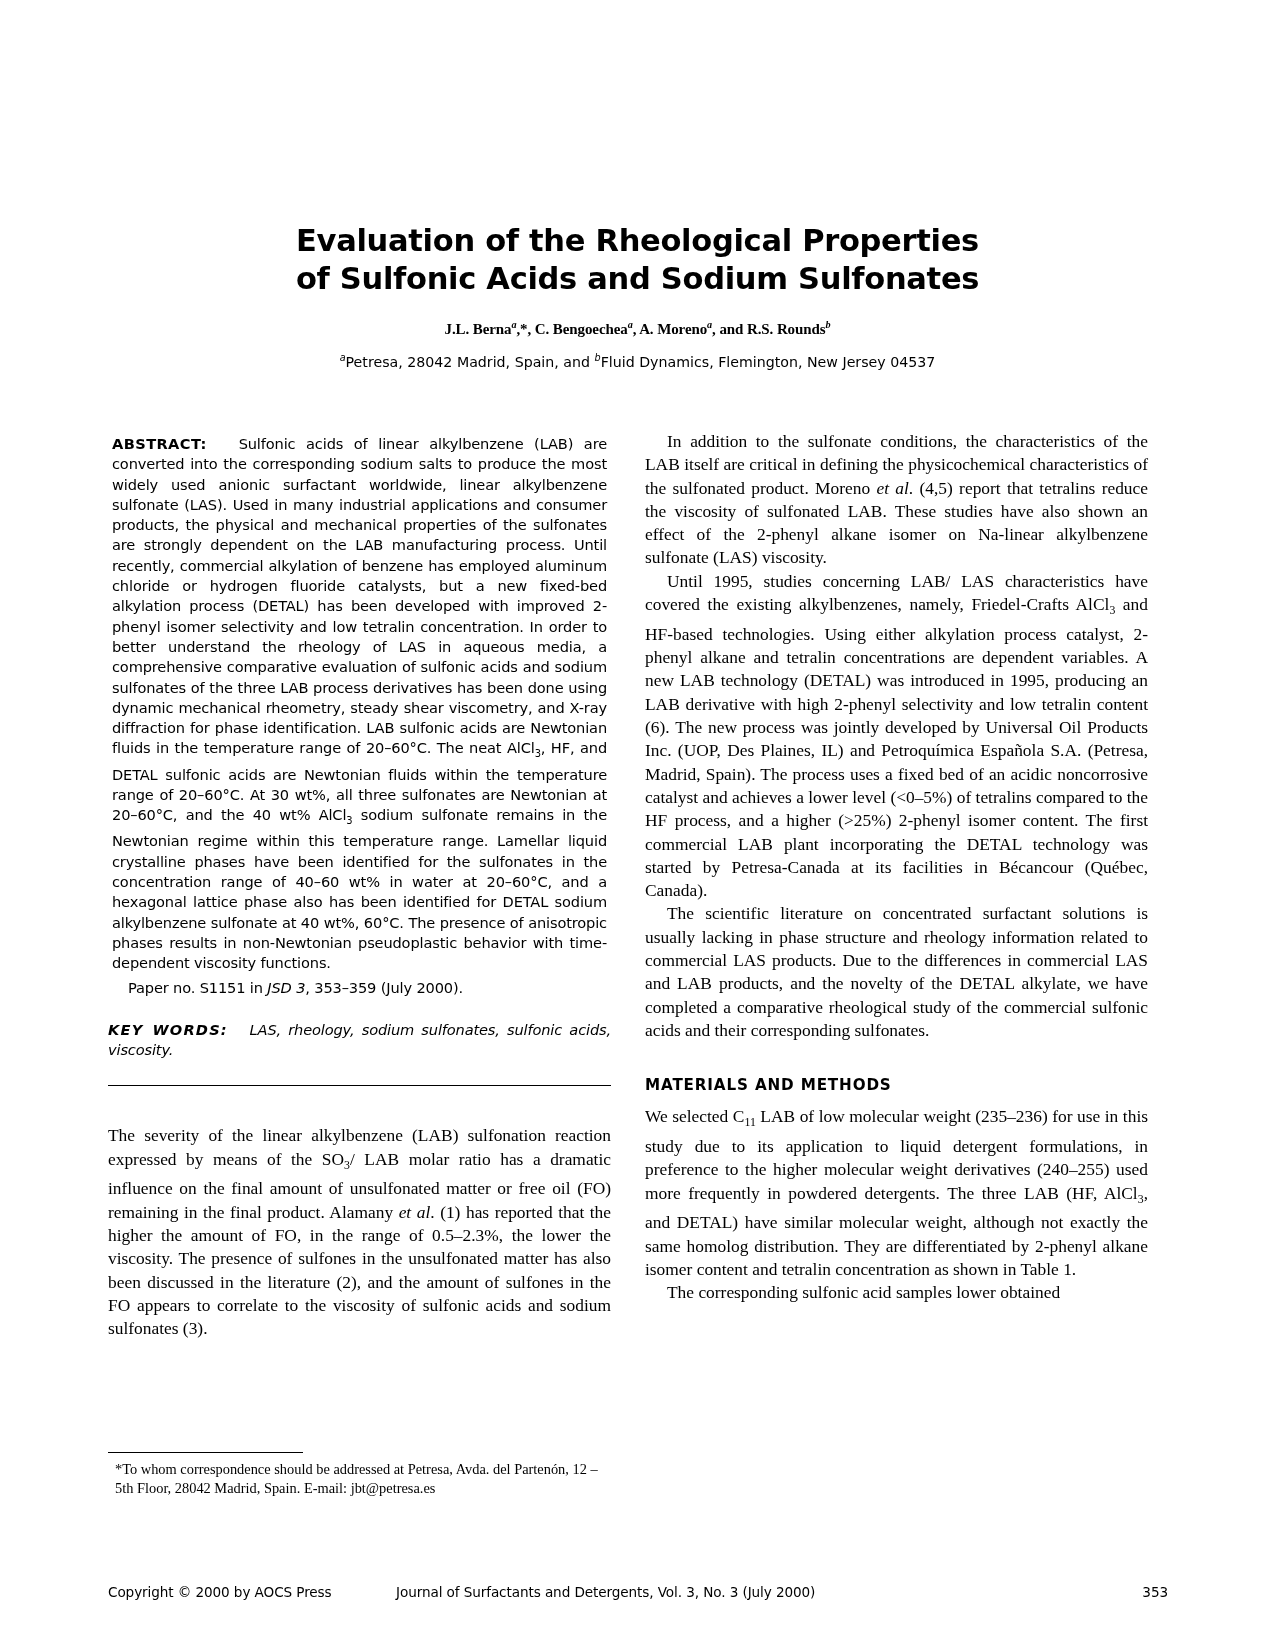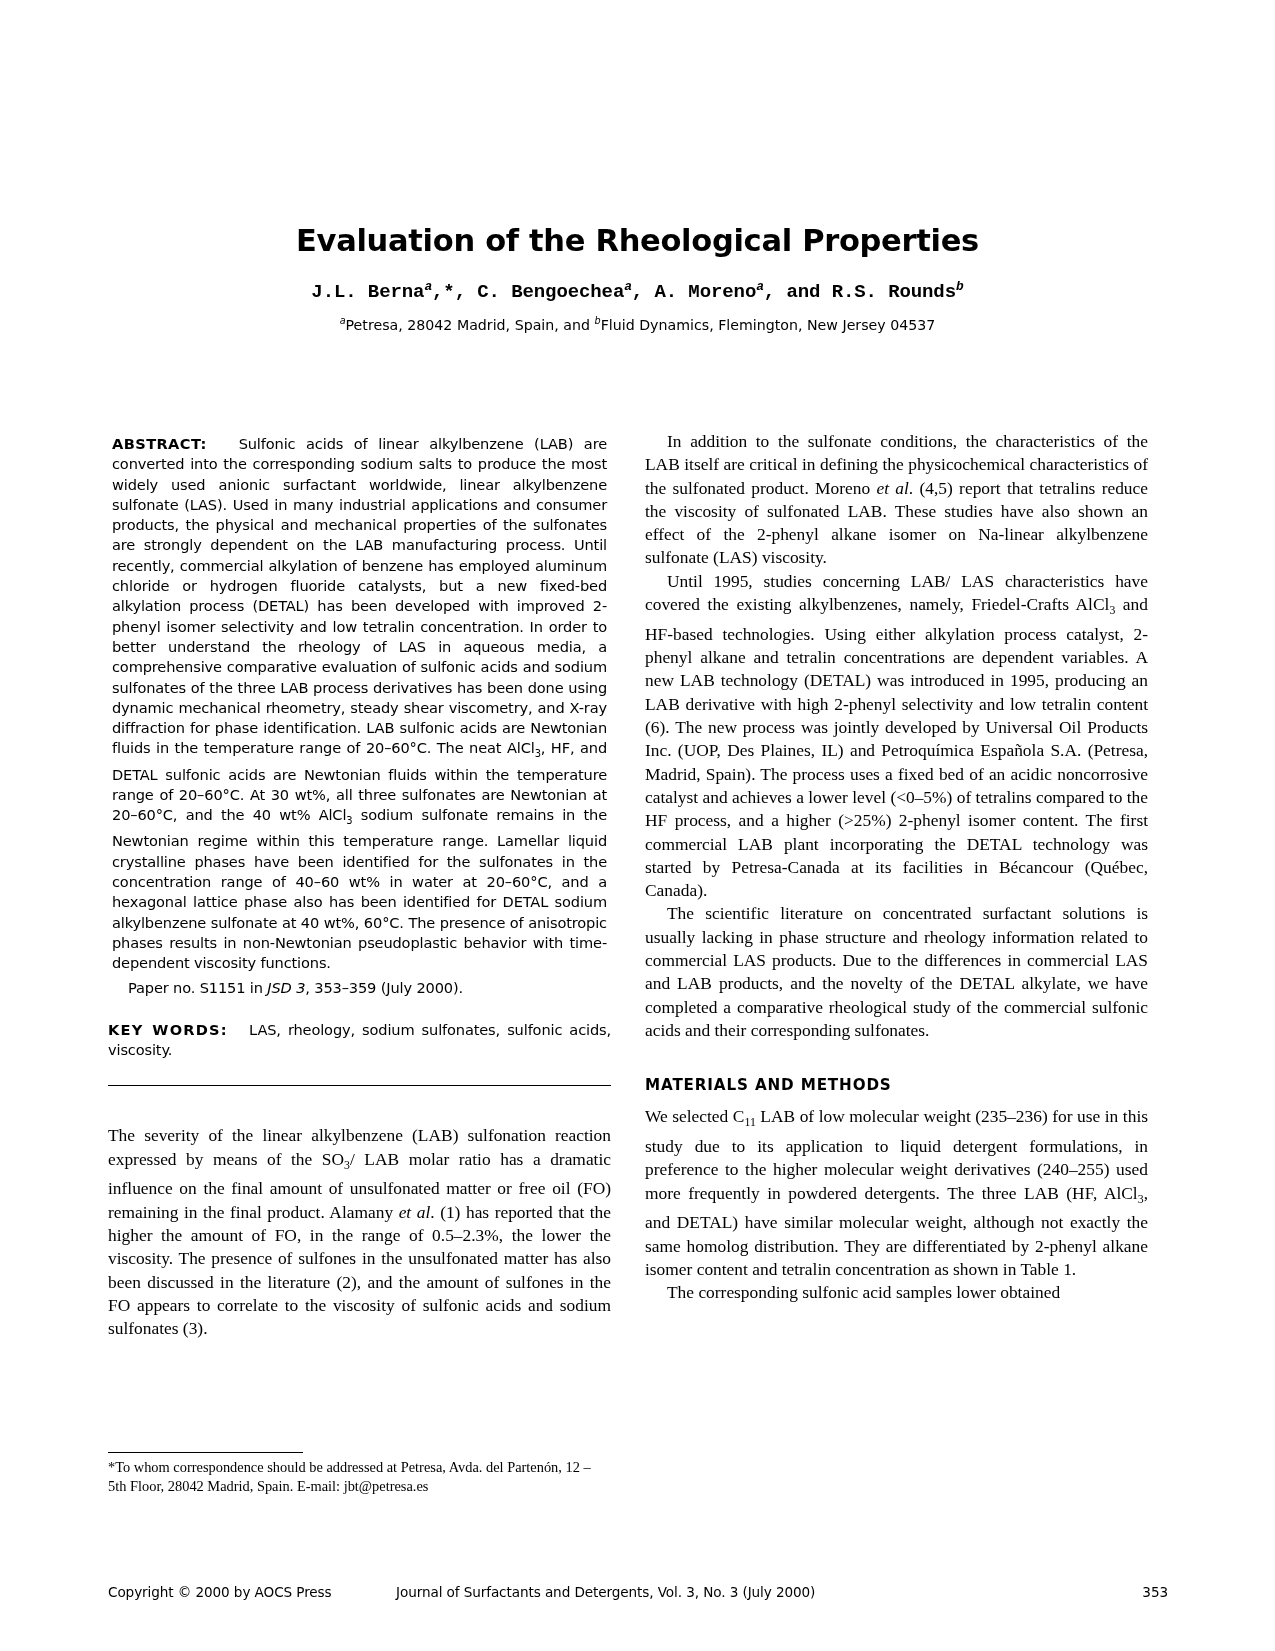--- a/index.html
+++ b/index.html
@@ -35,23 +35,23 @@
     font-family: "DejaVu Sans", sans-serif;
     font-weight: bold;
     font-size: 30.5px;
     line-height: 38px;
     letter-spacing: -0.3px;
     margin: 0;
   }
   .paper-title .tline { display: block; }
 
   .authors {
-    font-family: Liberation Mono, monospace;
-    font-weight: bold;
-    font-size: 19px;
+    font-family: Liberation Serif, serif;
+    font-weight: bold;
+    font-size: 15px;
     line-height: 22px;
     margin: 16px 0 0 0;
     letter-spacing: -0.1px;
   }
   .affil {
     font-family: "DejaVu Sans", sans-serif;
     font-weight: normal;
     font-size: 14.2px;
     line-height: 19px;
     margin: 8px 0 0 0;
@@ -89,20 +89,21 @@
     margin: 0;
     letter-spacing: -0.15px;
   }
   .keywords-block {
     font-family: "DejaVu Sans", sans-serif;
     font-size: 14.6px;
     line-height: 20.3px;
     text-align: justify;
     margin: 22px 0 0 0;
     letter-spacing: -0.15px;
+    font-style: italic;
   }
   .keywords-block .lead {
     font-weight: bold;
     letter-spacing: 1.2px;
   }
   .rule {
     border: 0;
     border-top: 1px solid #000;
     margin: 25px 0 0 0;
     width: 100%;
@@ -140,21 +141,21 @@
   .footnote-rule {
     border: 0;
     border-top: 1px solid #000;
     width: 195px;
     margin: 0 0 5px 0;
   }
   .footnote {
     font-family: "Liberation Serif", serif;
     font-size: 14.4px;
     line-height: 19px;
-    margin: 0;
+    margin: 7px;
     text-align: left;
   }
 
   
   .footer {
     position: absolute;
     left: 108px;
     top: 1584px;
     width: 1060px;
     font-family: "DejaVu Sans", sans-serif;
@@ -168,20 +169,21 @@
   i.it { font-style: italic; }
 </style>
 </head>
 <body>
 
 <div class="page">
 
   <div class="title-block">
     <h1 class="paper-title">
       <span class="tline">Evaluation of the Rheological Properties</span>
+      <span class="tline">of Sulfonic Acids and Sodium Sulfonates</span>
     </h1>
 
     <p class="authors"><span>J.L. Berna</span><sup class="a">a</sup><span>,*, </span><span>C. Bengoechea</span><sup class="a">a</sup><span>, </span><span>A. Moreno</span><sup class="a">a</sup><span>, and </span><span>R.S. Rounds</span><sup class="a">b</sup></p>
 
     <p class="affil"><sup class="a">a</sup><span>Petresa, 28042 Madrid, Spain, and </span><sup class="a">b</sup><span>Fluid Dynamics, Flemington, New Jersey 04537</span></p>
   </div>
 
   <div class="col col-left">
 
     <p class="abstract-block"><span class="lead">ABSTRACT:</span>&nbsp;&nbsp;&nbsp;<span>Sulfonic acids of linear alkylbenzene (LAB) are converted into the corresponding sodium salts to produce the most widely used anionic surfactant worldwide, linear alkylbenzene sulfonate (LAS). Used in many industrial applications and consumer products, the physical and mechanical properties of the sulfonates are strongly dependent on the LAB manufacturing process. Until recently, commercial alkylation of benzene has employed aluminum chloride or hydrogen fluoride catalysts, but a new fixed-bed alkylation process (DETAL) has been developed with improved 2-phenyl isomer selectivity and low tetralin concentration. In order to better understand the rheology of LAS in aqueous media, a comprehensive comparative evaluation of sulfonic acids and sodium sulfonates of the three LAB process derivatives has been done using dynamic mechanical rheometry, steady shear viscometry, and X-ray diffraction for phase identification. LAB sulfonic acids are Newtonian fluids in the temperature range of 20–60°C. The neat AlCl</span><sub class="s">3</sub><span>, HF, and DETAL sulfonic acids are Newtonian fluids within the temperature range of 20–60°C. At 30 wt%, all three sulfonates are Newtonian at 20–60°C, and the 40 wt% AlCl</span><sub class="s">3</sub><span> sodium sulfonate remains in the Newtonian regime within this temperature range. Lamellar liquid crystalline phases have been identified for the sulfonates in the concentration range of 40–60 wt% in water at 20–60°C, and a hexagonal lattice phase also has been identified for DETAL sodium alkylbenzene sulfonate at 40 wt%, 60°C. The presence of anisotropic phases results in non-Newtonian pseudoplastic behavior with time-dependent viscosity functions.</span></p>

